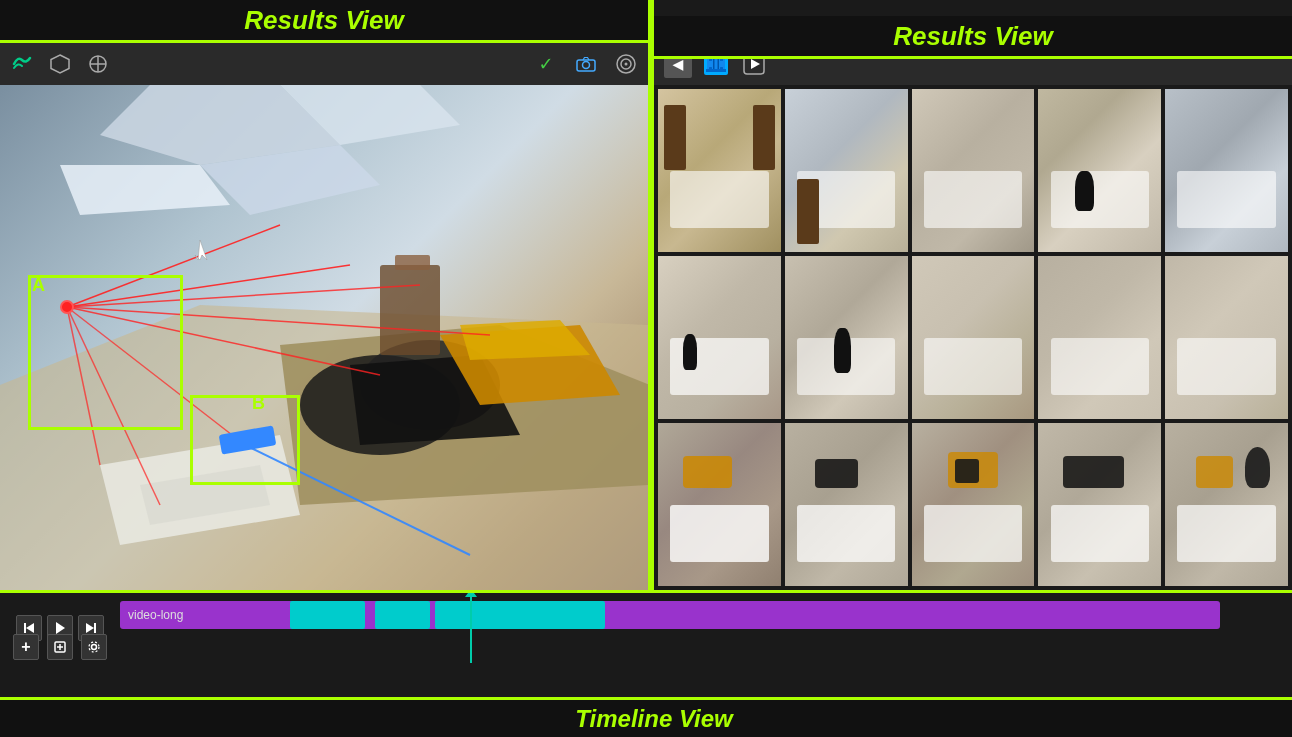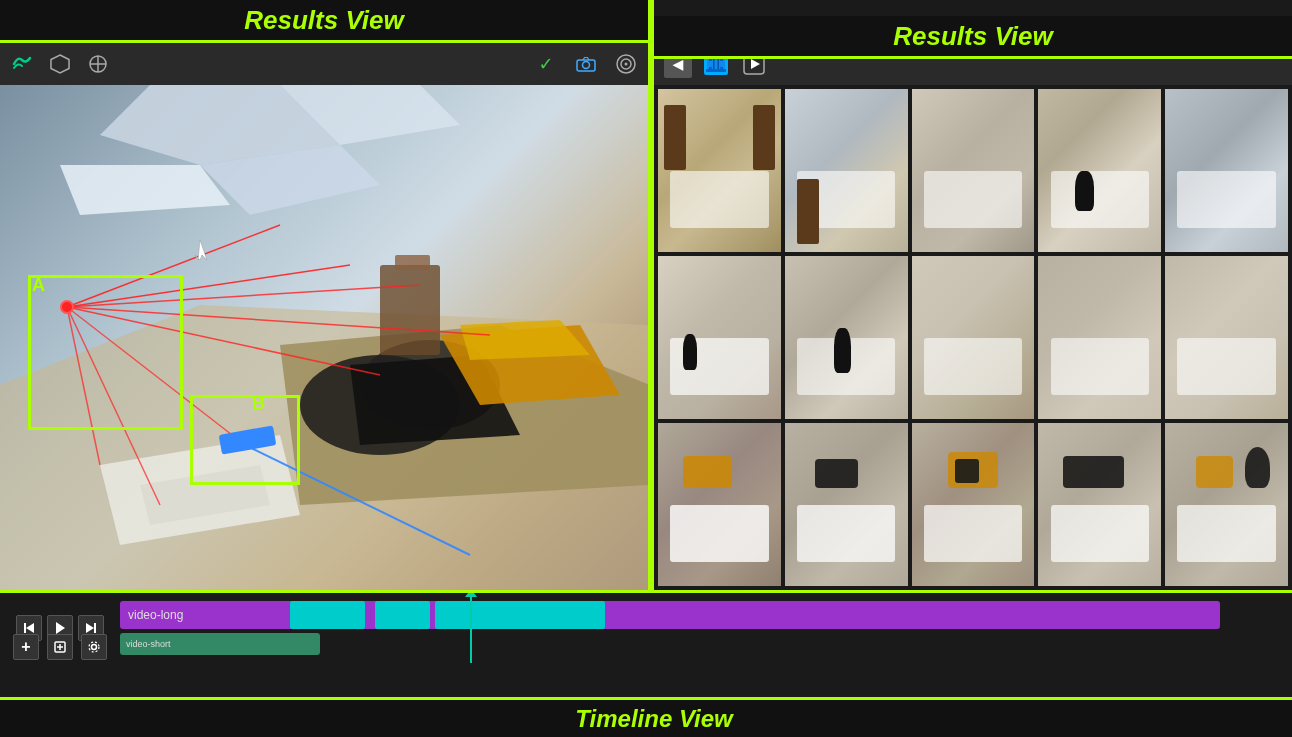--- a/index.html
+++ b/index.html
@@ -753,23 +753,20 @@
   <div class="timeline-tracks">
 
     <div class="track-long">
       <span class="track-long-label">video-long</span>
     </div>
 
     <div class="track-highlight" style="left: 170px; width: 75px;"></div>
     <div class="track-highlight" style="left: 255px; width: 55px;"></div>
     <div class="track-highlight" style="left: 315px; width: 170px;"></div>
 
-    <div class="track-short">
-      <span class="track-short-label">video-short</span>
-    </div>
 
     <div class="playhead">
       <div class="playhead-top"></div>
     </div>
   </div>
 </div>
 
 <div class="timeline-label">
   <span>Timeline View</span>
 </div>

